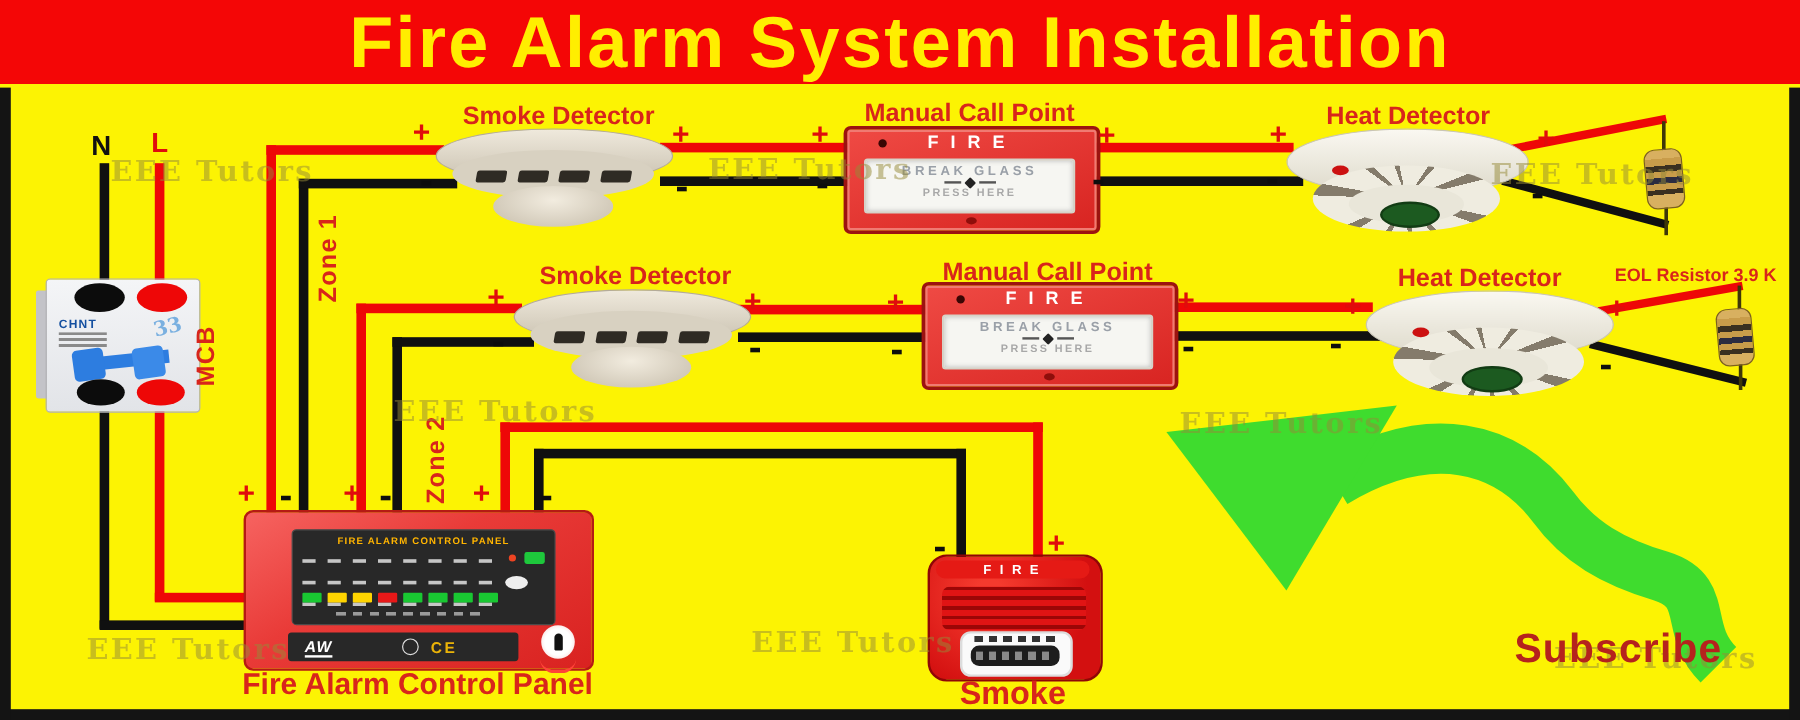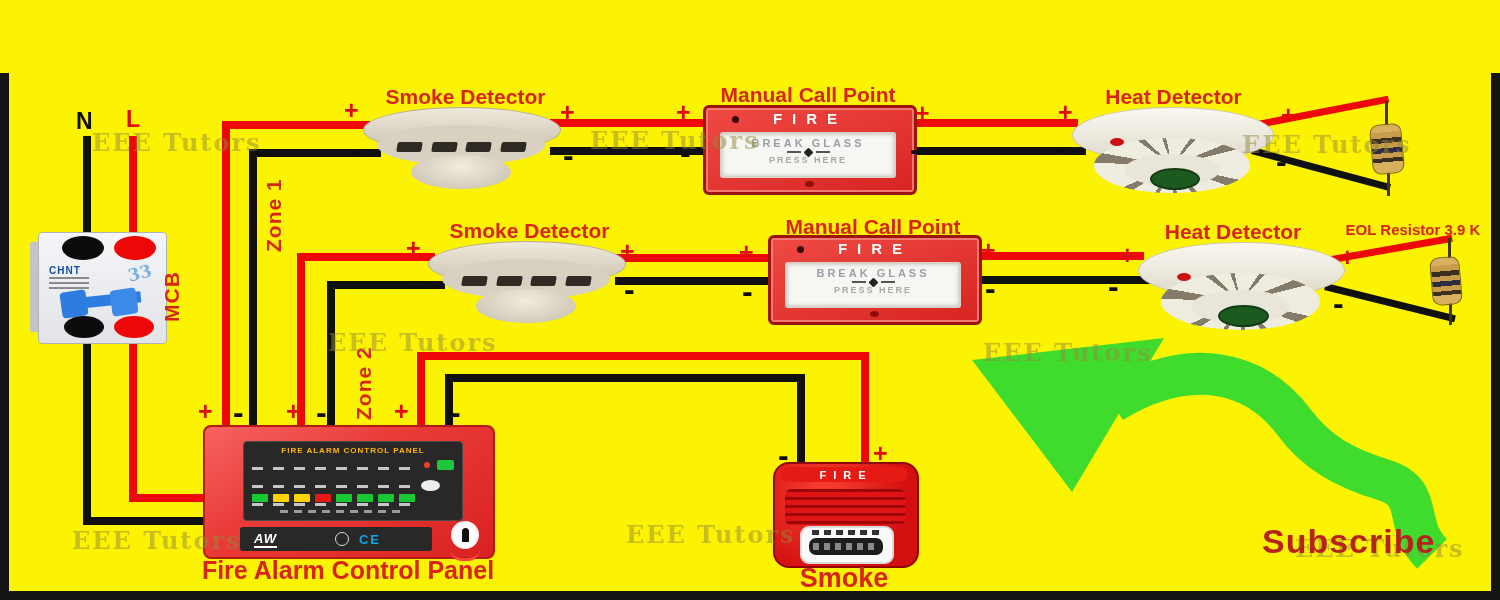--- a/index.html
+++ b/index.html
@@ -94,21 +94,21 @@
   .p-minitext{position:absolute;left:36px;top:68px;width:120px;height:3px;
               background:repeating-linear-gradient(90deg,#9a9a9a 0 8px,transparent 8px 14px);}
   .p-reddot{position:absolute;right:32px;top:20px;width:6px;height:6px;border-radius:50%;background:#e42;}
   .p-greenrect{position:absolute;right:8px;top:18px;width:17px;height:10px;border-radius:2px;background:#1ec83c;}
   .p-oval{position:absolute;right:22px;top:38px;width:19px;height:11px;border-radius:50%;background:#eee;}
   .pbrand{position:absolute;left:35px;top:100px;width:192px;height:24px;background:#282828;border-radius:3px;
           display:flex;align-items:center;}
   .aw{color:#fff;font-weight:bold;font-style:italic;font-size:13px;margin-left:14px;letter-spacing:1px;
       border-bottom:2px solid #fff;}
   .lpcb{display:inline-block;width:12px;height:12px;border:1.5px solid #ddd;border-radius:50%;margin-left:58px;}
-  .ce{color:#0ea5e9;font-weight:bold;font-size:13px;margin-left:10px;letter-spacing:2px;}
+  .ce{color:#eab308;font-weight:bold;font-size:13px;margin-left:10px;letter-spacing:2px;}
   .keyhole{position:absolute;right:14px;top:94px;width:28px;height:28px;border-radius:50%;
            background:radial-gradient(#fff 55%,#f3c8c6);display:flex;align-items:center;justify-content:center;}
   .keyhole i{display:block;width:7px;height:14px;background:#111;border-radius:4px 4px 1px 1px;}
   .key-arc{position:absolute;right:13px;top:122px;width:30px;height:9px;border-bottom:3px solid #ff4438;
            border-radius:0 0 14px 14px;}
   
   .hooter{position:absolute;left:773px;top:462px;width:142px;height:102px;border-radius:16px;z-index:3;
           background:radial-gradient(circle at 35% 30%,#f53a2e 10%,#d31010 70%);border:2px solid #8f0606;}
   .hooter-lip{position:absolute;left:5px;top:3px;width:128px;height:15px;background:#e51a15;border-radius:8px;}
   .hooter-fire{position:absolute;left:0;top:5px;width:100%;text-align:center;color:#fff;font-weight:bold;
@@ -125,20 +125,23 @@
                background:repeating-linear-gradient(90deg,#8a8a8a 0 6px,#1d1d1d 6px 11px);}
   .subscribe{position:absolute;left:1262px;top:522px;font-size:34px;font-weight:bold;color:#b5231d;
              letter-spacing:1px;z-index:7;}
   .plbl{position:absolute;font-weight:bold;font-size:23px;z-index:4;}
 </style>
 </head>
 <body>
 
 <div id="root">
 
+  <div class="title-bar">
+    <span class="title-text">Fire Alarm System Installation</span>
+  </div>
 
   <div id="canvas" class="abs" style="left:0;top:0;width:1500px;height:600px;">
 
     <span class="plbl" style="left:76px;top:108px;color:#111;">N</span>
     <span class="plbl" style="left:126px;top:106px;color:#e00c0c;">L</span>
 
     <div class="mcb">
       <div class="mcb-din"></div>
       <div class="mcb-body">
         <span class="mcb-brand">CHNT</span>

